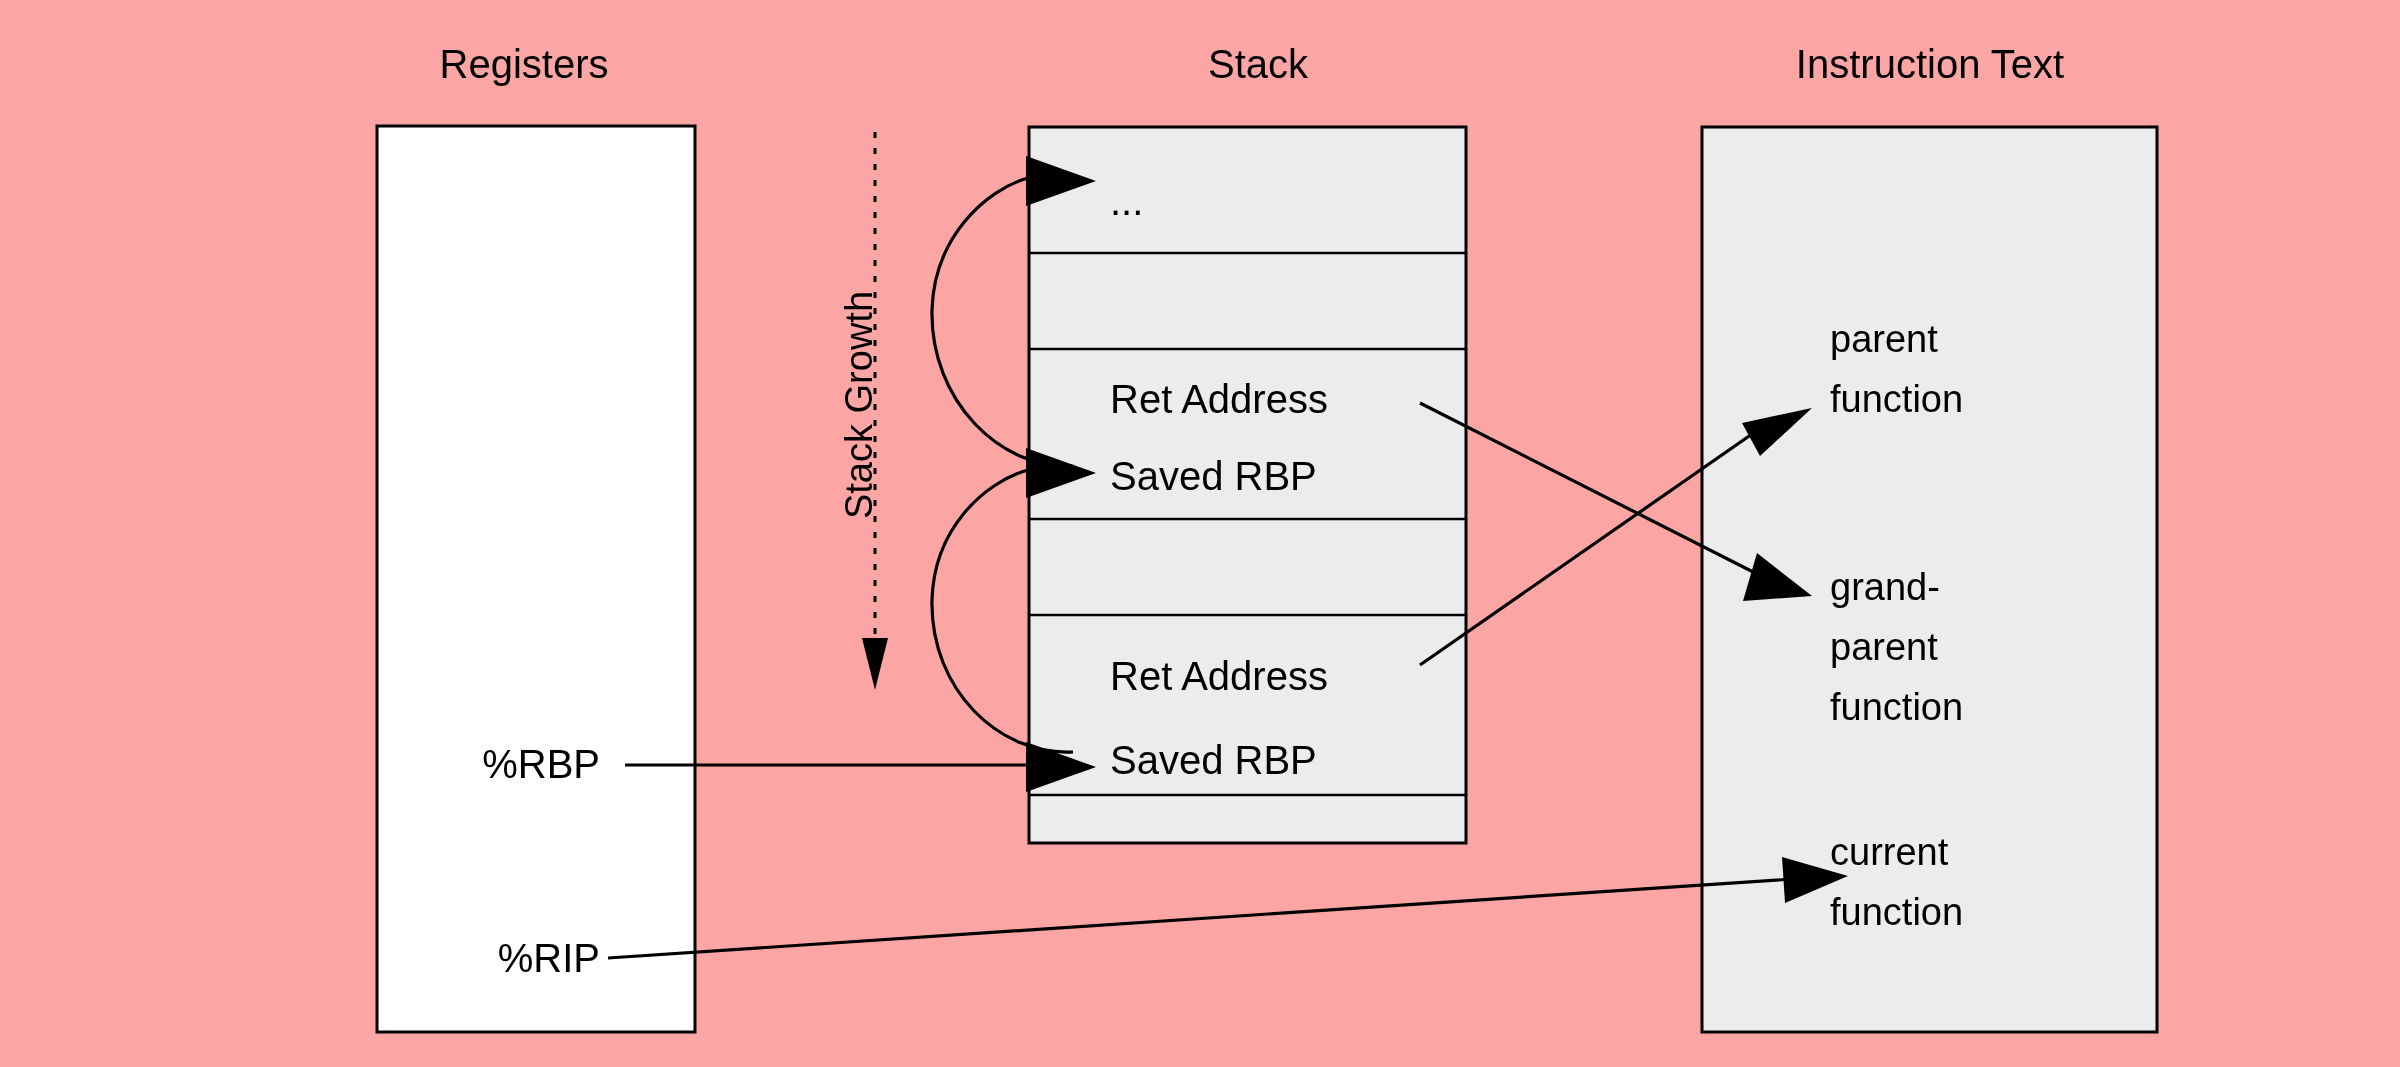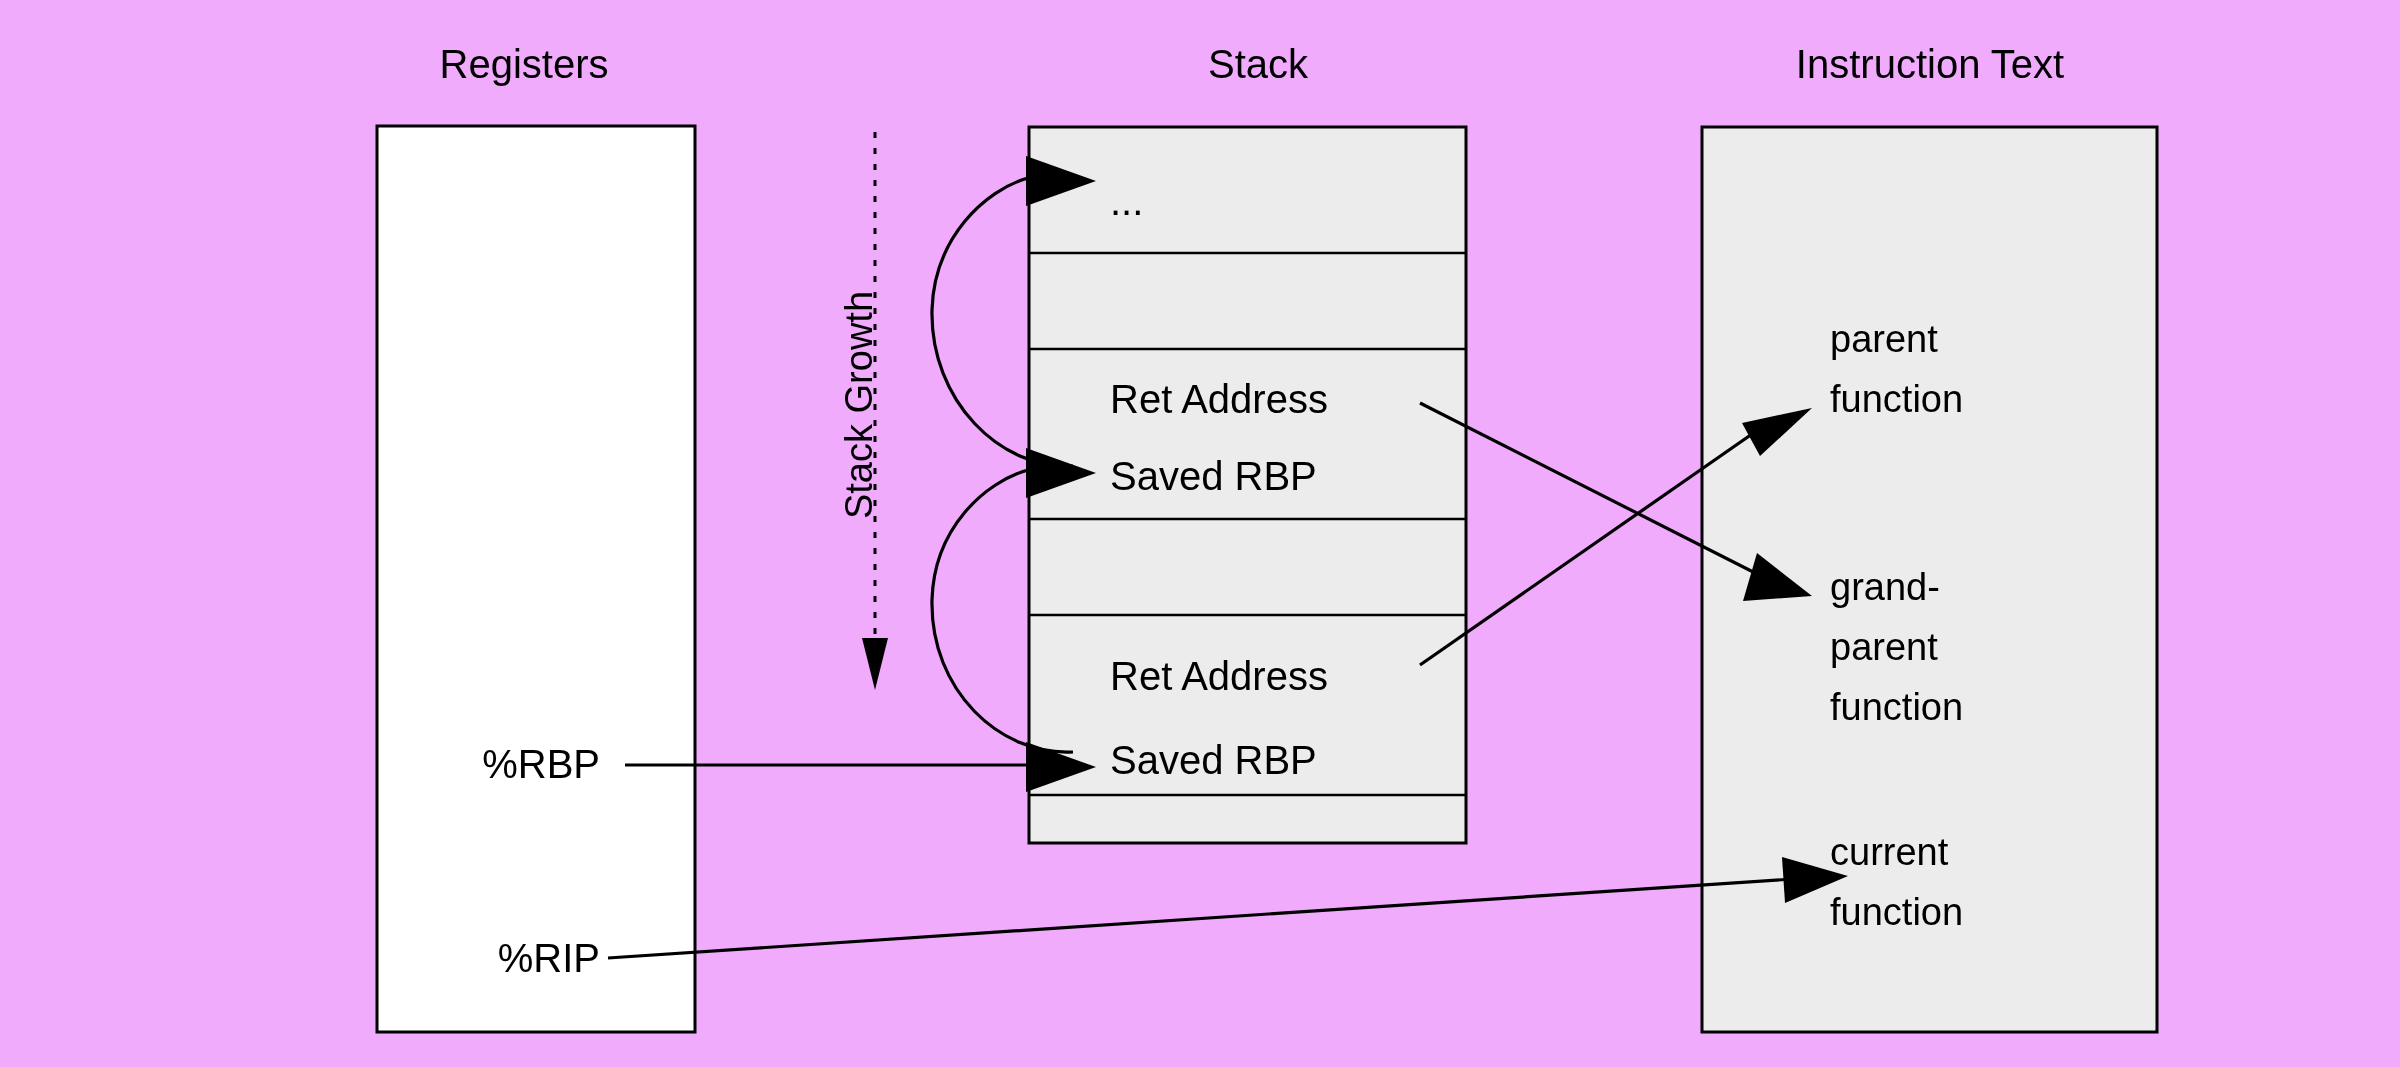--- a/index.html
+++ b/index.html
@@ -10,21 +10,21 @@
   body {
     width: 2400px;
     height: 1067px;
     overflow: hidden;
     font-family: "Liberation Sans", sans-serif;
   }
   #diagram-root {
     position: relative;
     width: 2400px;
     height: 1067px;
-    background: #f0abfc;
+    background: #fca5a5;
   }
   svg#diagram-svg {
     display: block;
     width: 2400px;
     height: 1067px;
   }
   .col-title {
     font-family: "Liberation Sans", sans-serif;
     font-size: 40px;
     fill: #000000;

